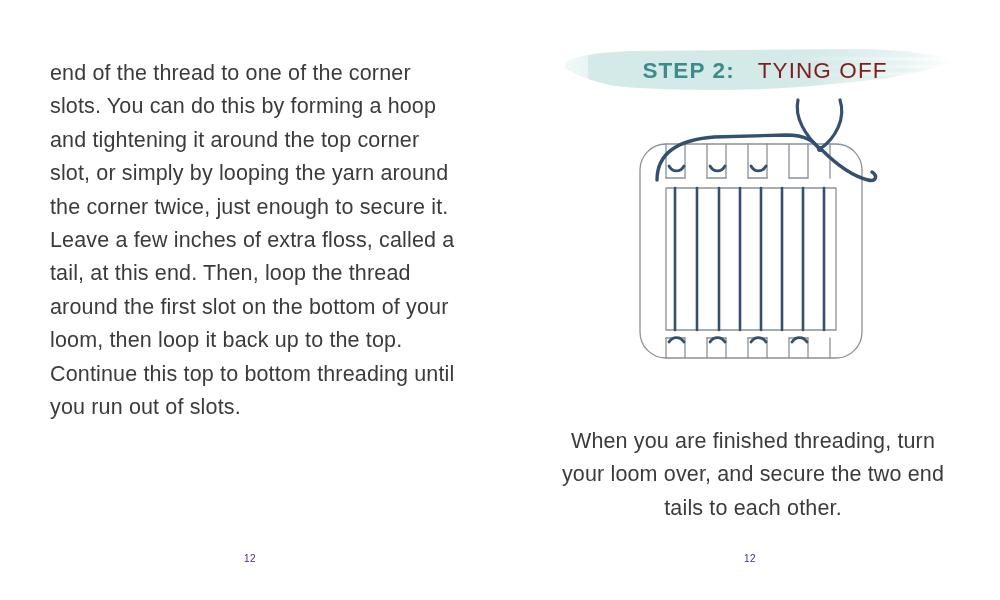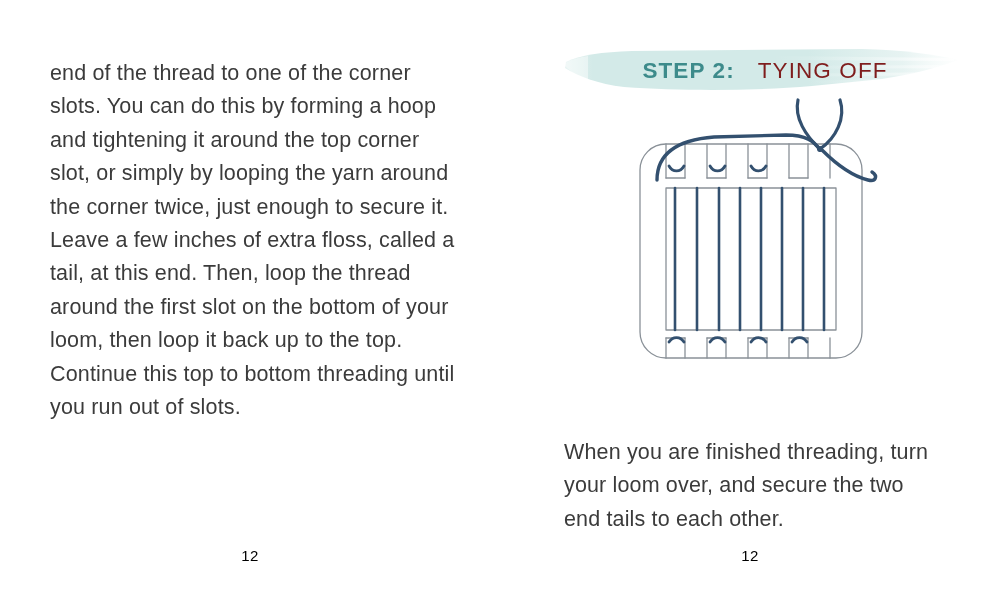--- a/index.html
+++ b/index.html
@@ -42,22 +42,22 @@
   }
   .body-copy p { margin: 0; }
 
   
   .folio {
     position: absolute;
     bottom: 36px;
     left: 0;
     width: 100%;
     text-align: center;
-    font-size: 15px;
-    color: #000000;
+    font-size: 10px;
+    color: #4c1d95;
     letter-spacing: 0.4px;
   }
 
   
   .banner {
     position: absolute;
     left: 62px;
     top: 46px;
     width: 400px;
     height: 50px;
@@ -102,21 +102,21 @@
   .caption {
     position: absolute;
     left: 48px;
     top: 420px;
     width: 410px;
     font-size: 21.5px;
     line-height: 33.4px;
     color: #3b3b3b;
     letter-spacing: 0.15px;
   }
-  .caption p { margin: 16px; }
+  .caption p { margin: 5px; text-align: center; }
 </style>
 </head>
 <body>
 
 <div class="spread">
 
   <div class="page">
 
     <div class="body-copy">
       <p>end of the thread to one of the corner slots. You can do this by forming a hoop and tightening it around the top corner slot, or simply by looping the yarn around the corner twice, just enough to secure it. Leave a few inches of extra floss, called a tail, at this end. Then, loop the thread around the first slot on the bottom of your loom, then loop it back up to the top. Continue this top to bottom threading until you run out of slots.</p>

